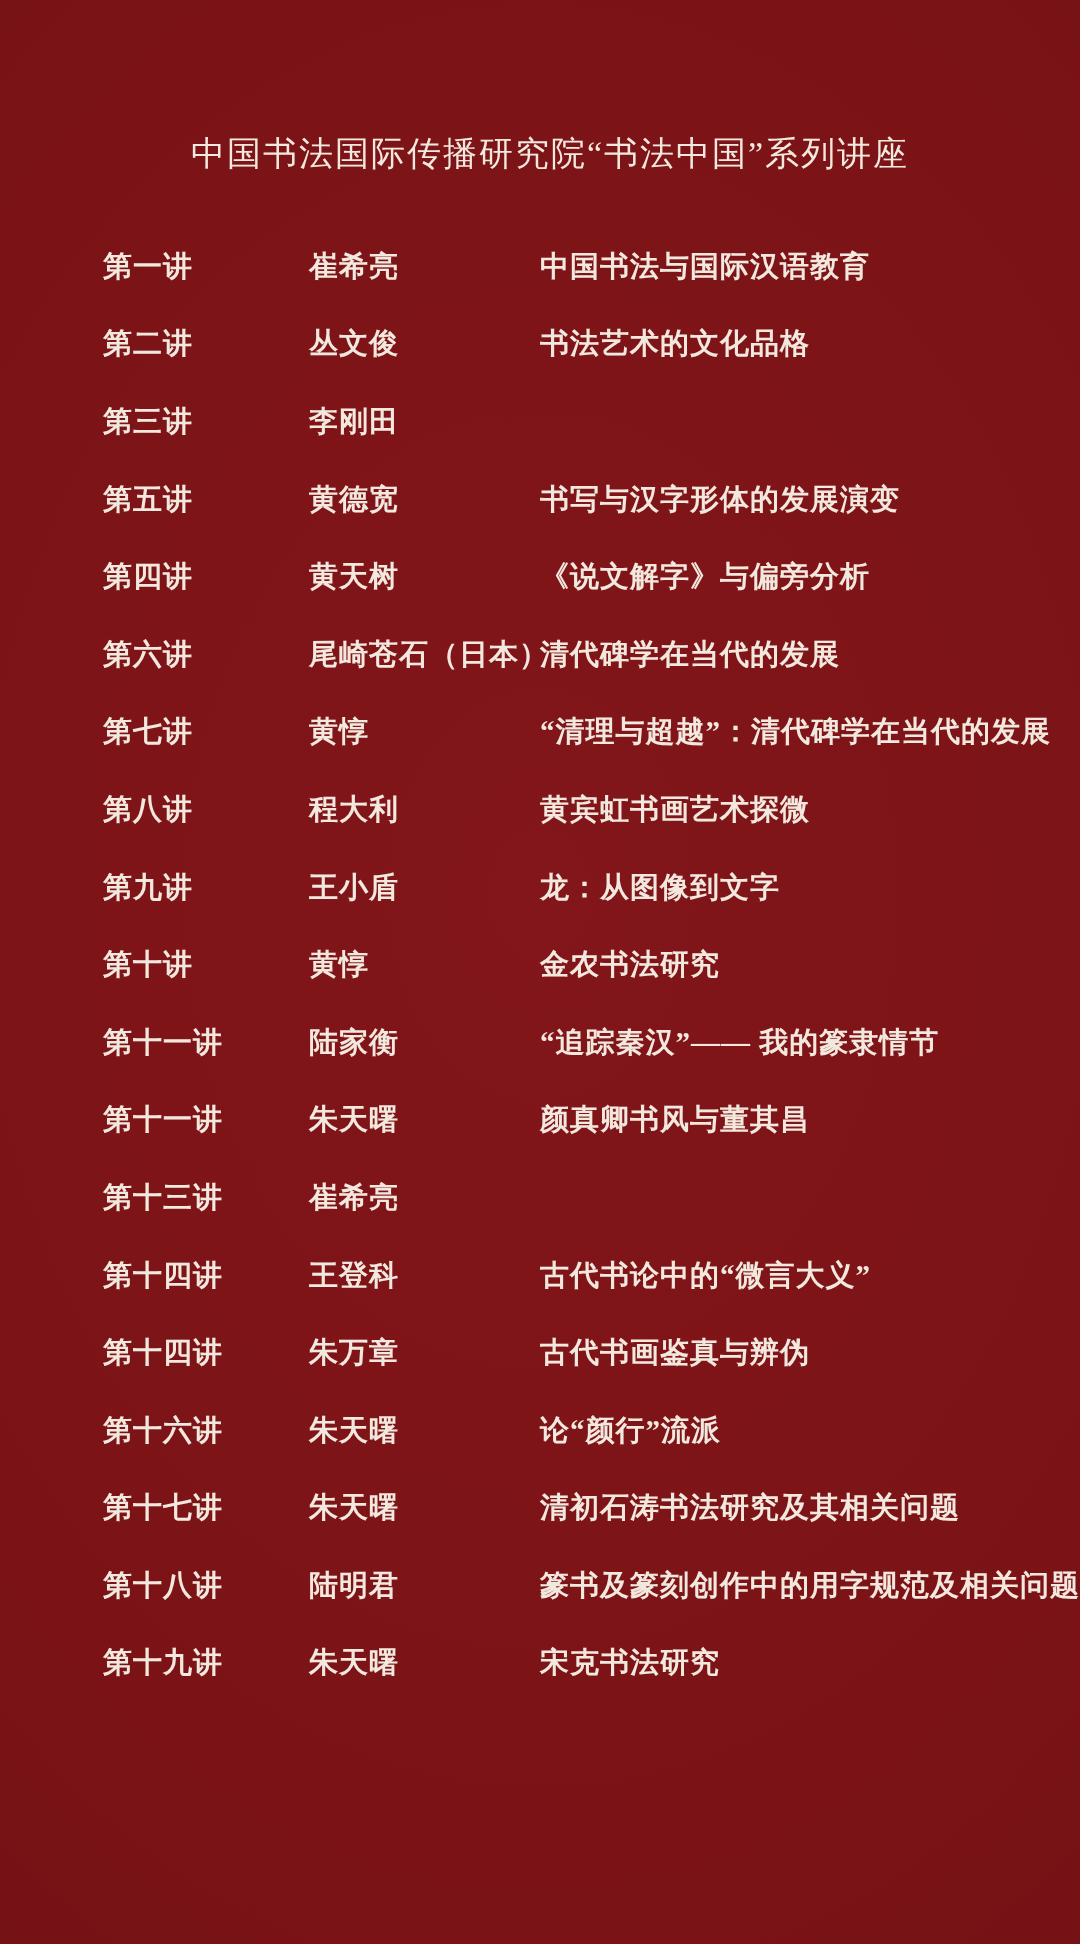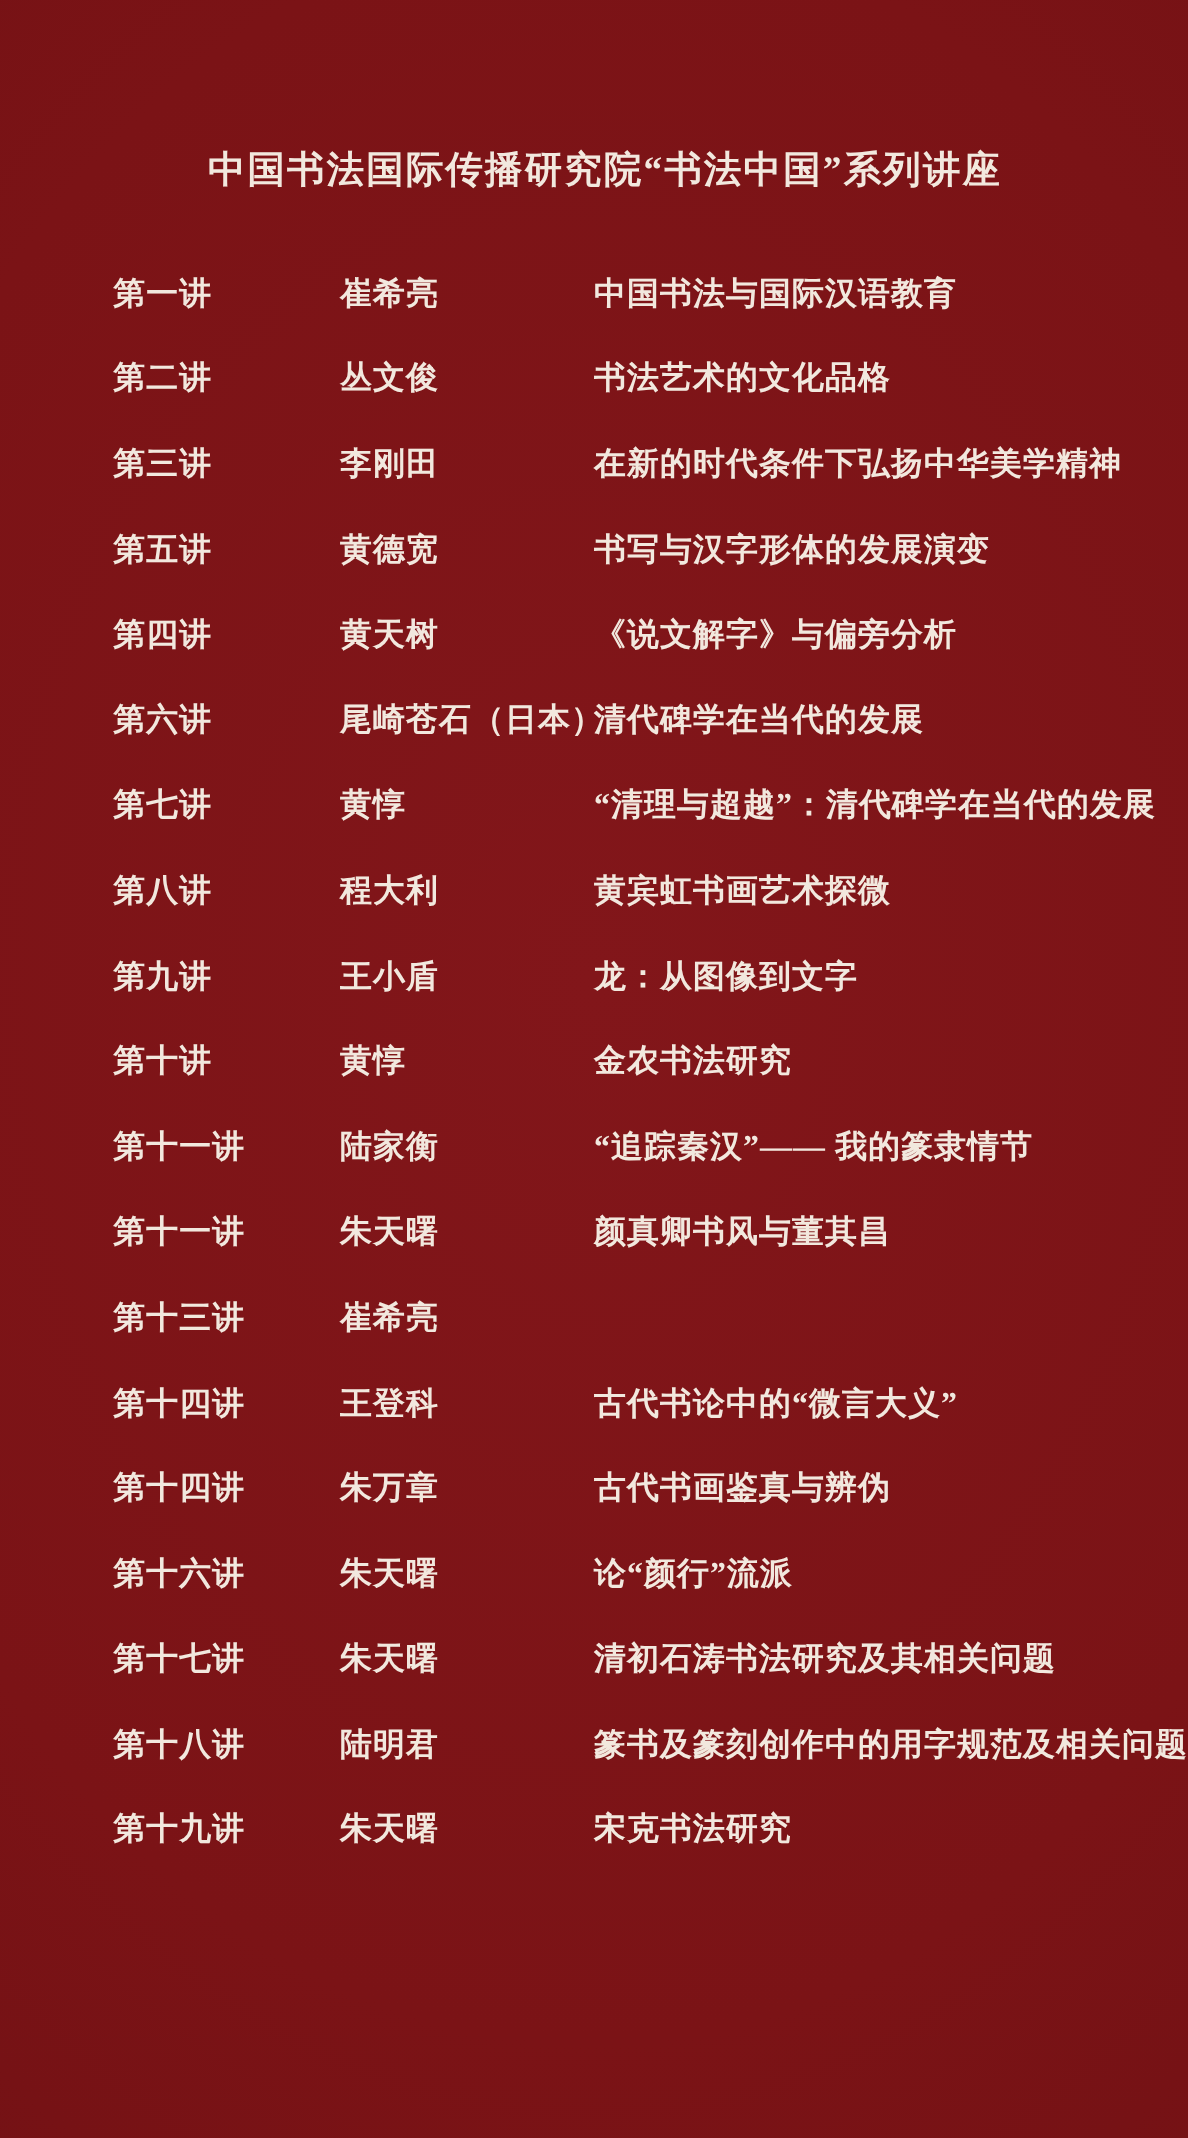--- a/index.html
+++ b/index.html
@@ -13,21 +13,21 @@
     width:1080px;height:1944px;
     background:radial-gradient(ellipse 120% 90% at 50% 46%, #82161a 0%, #7b1316 55%, #6c1013 100%);
     color:#f2e8de;
     overflow:hidden;
   }
   .title{
     position:absolute;
     top:131px;left:0;right:0;
     text-align:center;
     font-size:34px;
-    font-weight:bold;
+    font-weight:normal;
     letter-spacing:2px;
     white-space:nowrap;
     padding-left:20px;
   }
   .list{
     position:absolute;
     top:228px;
     left:83px;
     right:30px;
   }
@@ -59,21 +59,20 @@
 
   <div class="row">
     <span class="cell">第二讲</span>
     <span class="cell">丛文俊</span>
     <span class="cell">书法艺术的文化品格</span>
   </div>
 
   <div class="row">
     <span class="cell">第三讲</span>
     <span class="cell">李刚田</span>
-    <span class="cell">在新的时代条件下弘扬中华美学精神</span>
   </div>
 
   <div class="row">
     <span class="cell">第五讲</span>
     <span class="cell">黄德宽</span>
     <span class="cell">书写与汉字形体的发展演变</span>
   </div>
 
   <div class="row">
     <span class="cell">第四讲</span>

